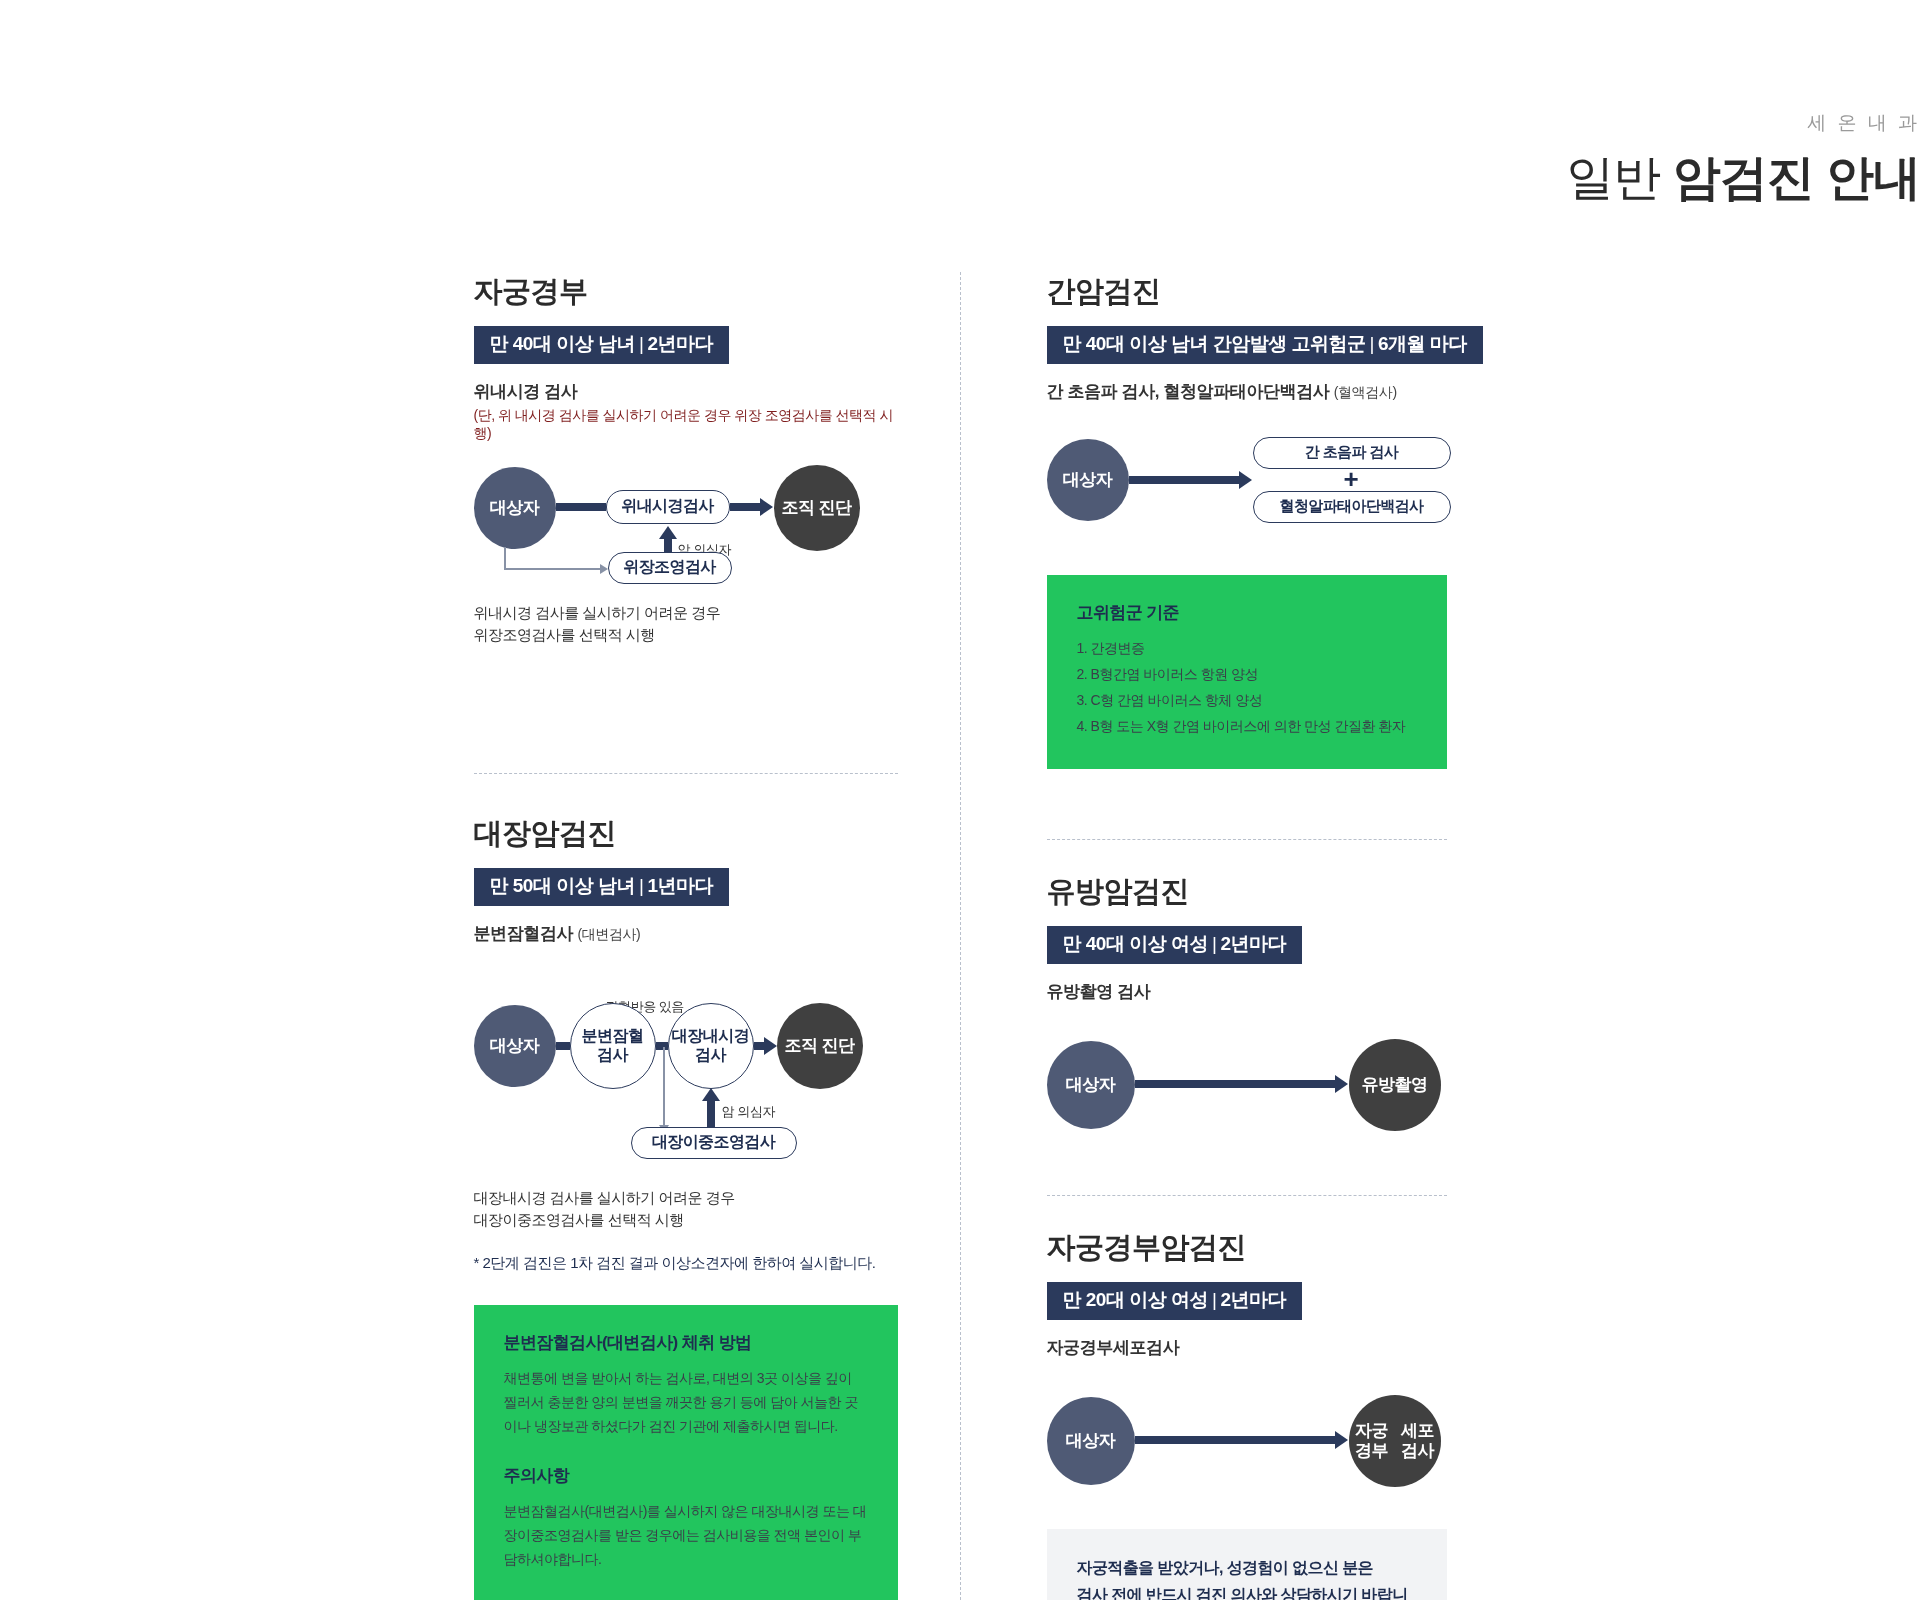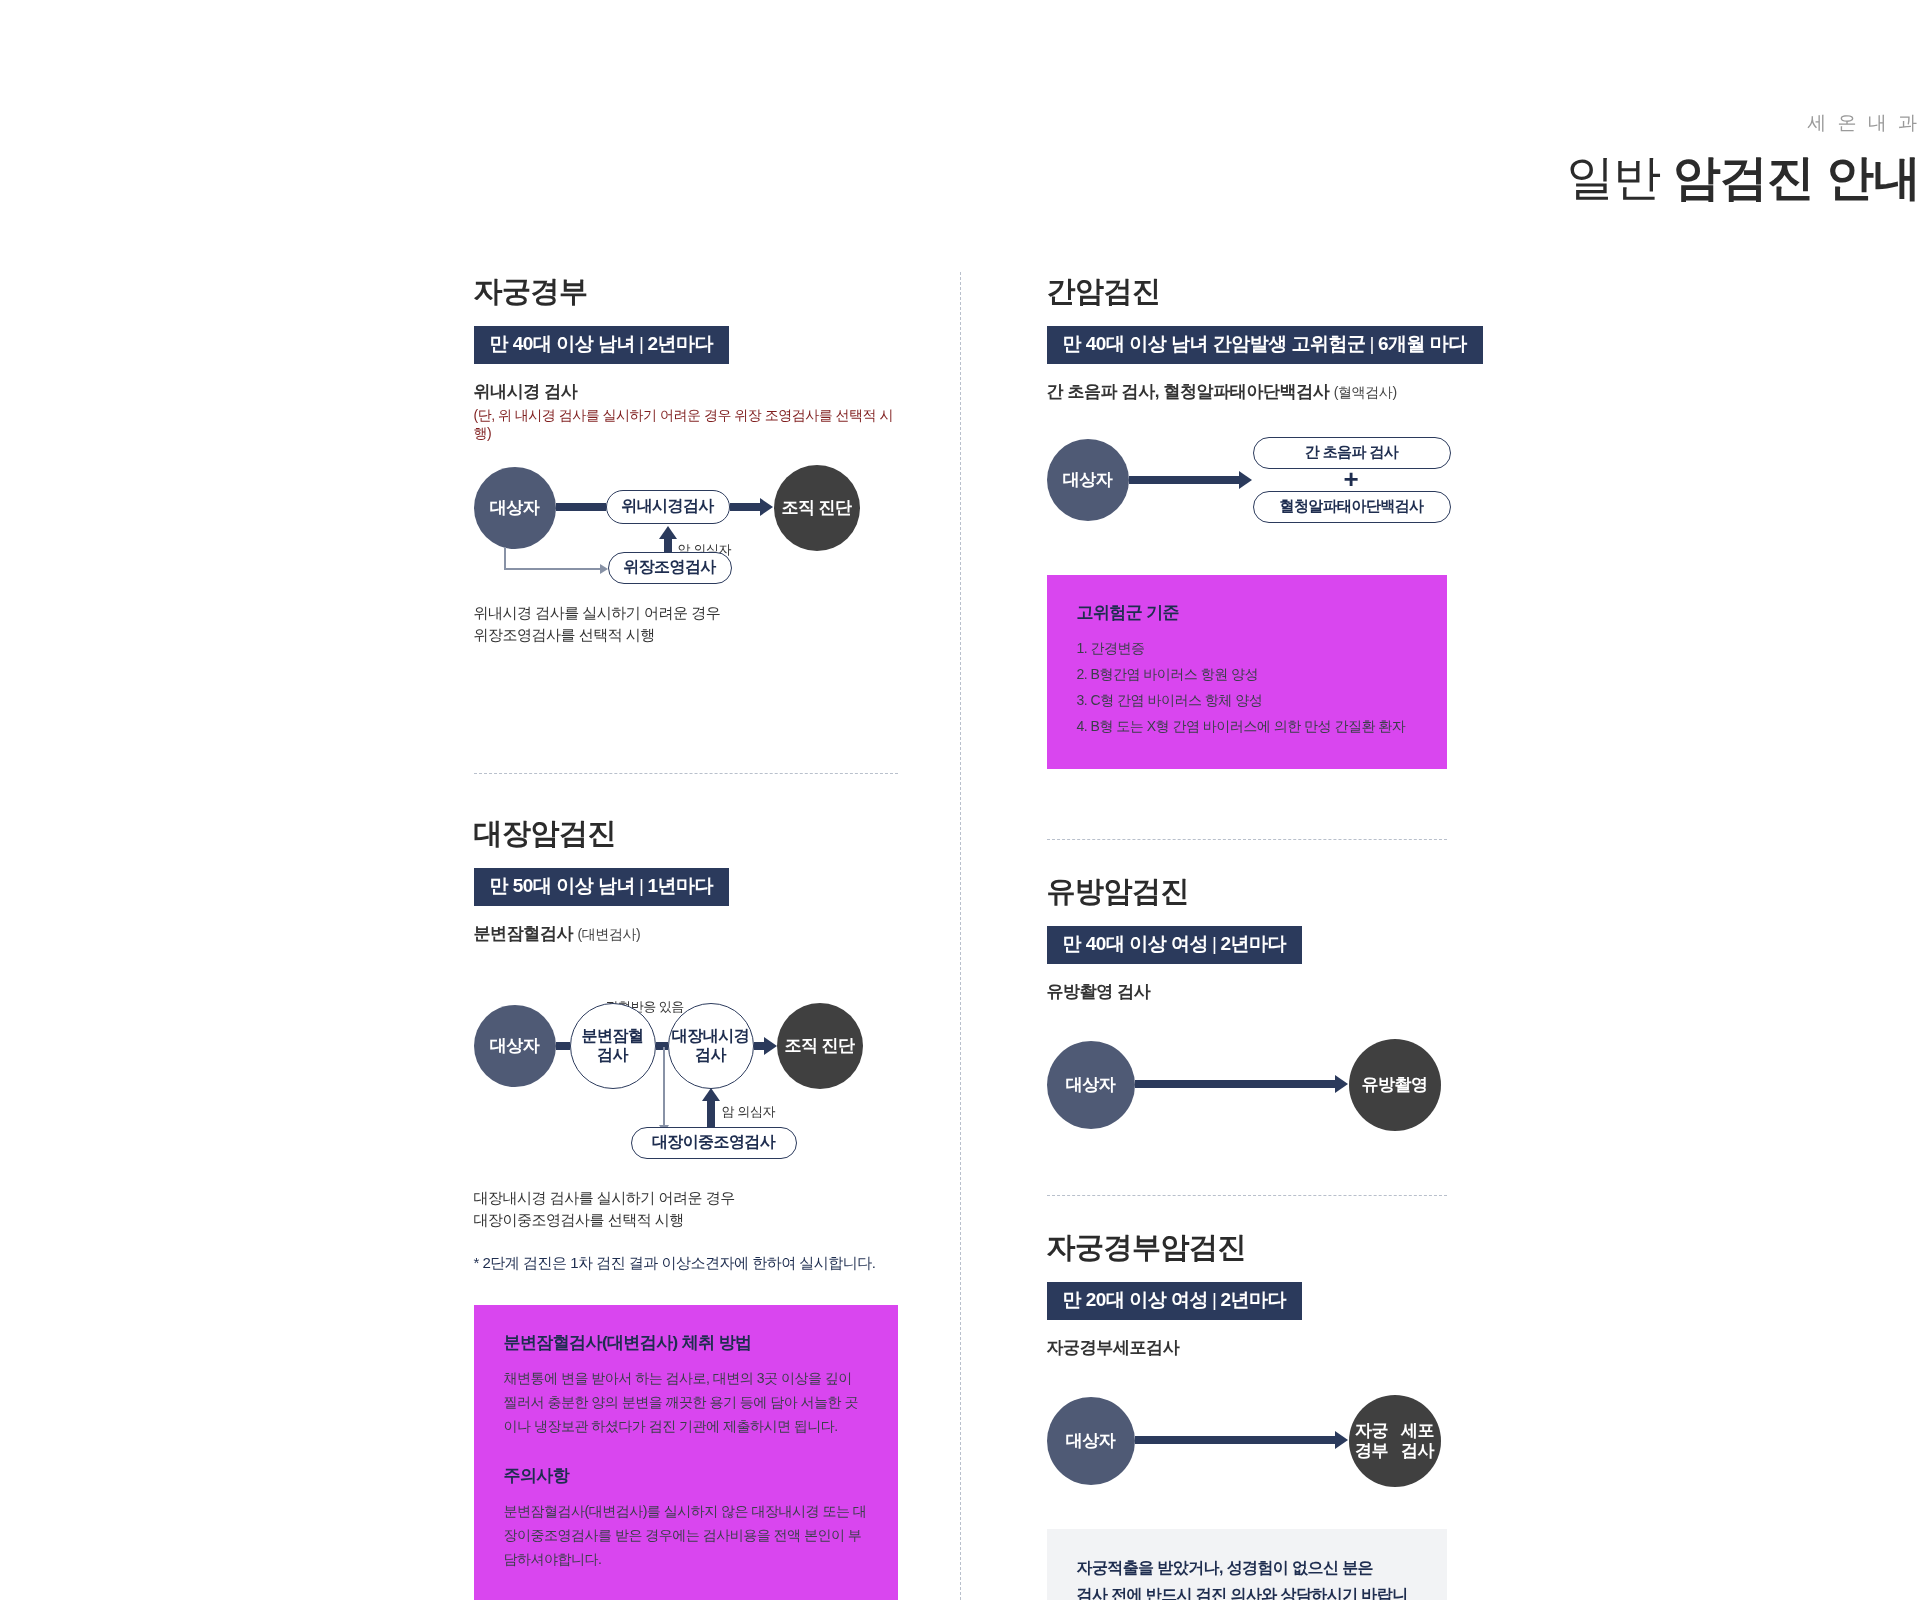--- a/index.html
+++ b/index.html
@@ -191,21 +191,21 @@
   .star-note {
     margin-top: 22px;
     font-size: 15px;
     color: #1e2d4f;
     font-weight: 400;
     letter-spacing: -0.5px;
   }
 
   
   .infobox {
-    background: #d946ef;
+    background: #22c55e;
     padding: 26px 30px 30px 30px;
   }
   .infobox h4 {
     margin: 0 0 12px 0;
     font-size: 17px;
     font-weight: 700;
     color: #1e2d4f;
     letter-spacing: -0.6px;
   }
   .infobox h4.second { margin-top: 26px; }

